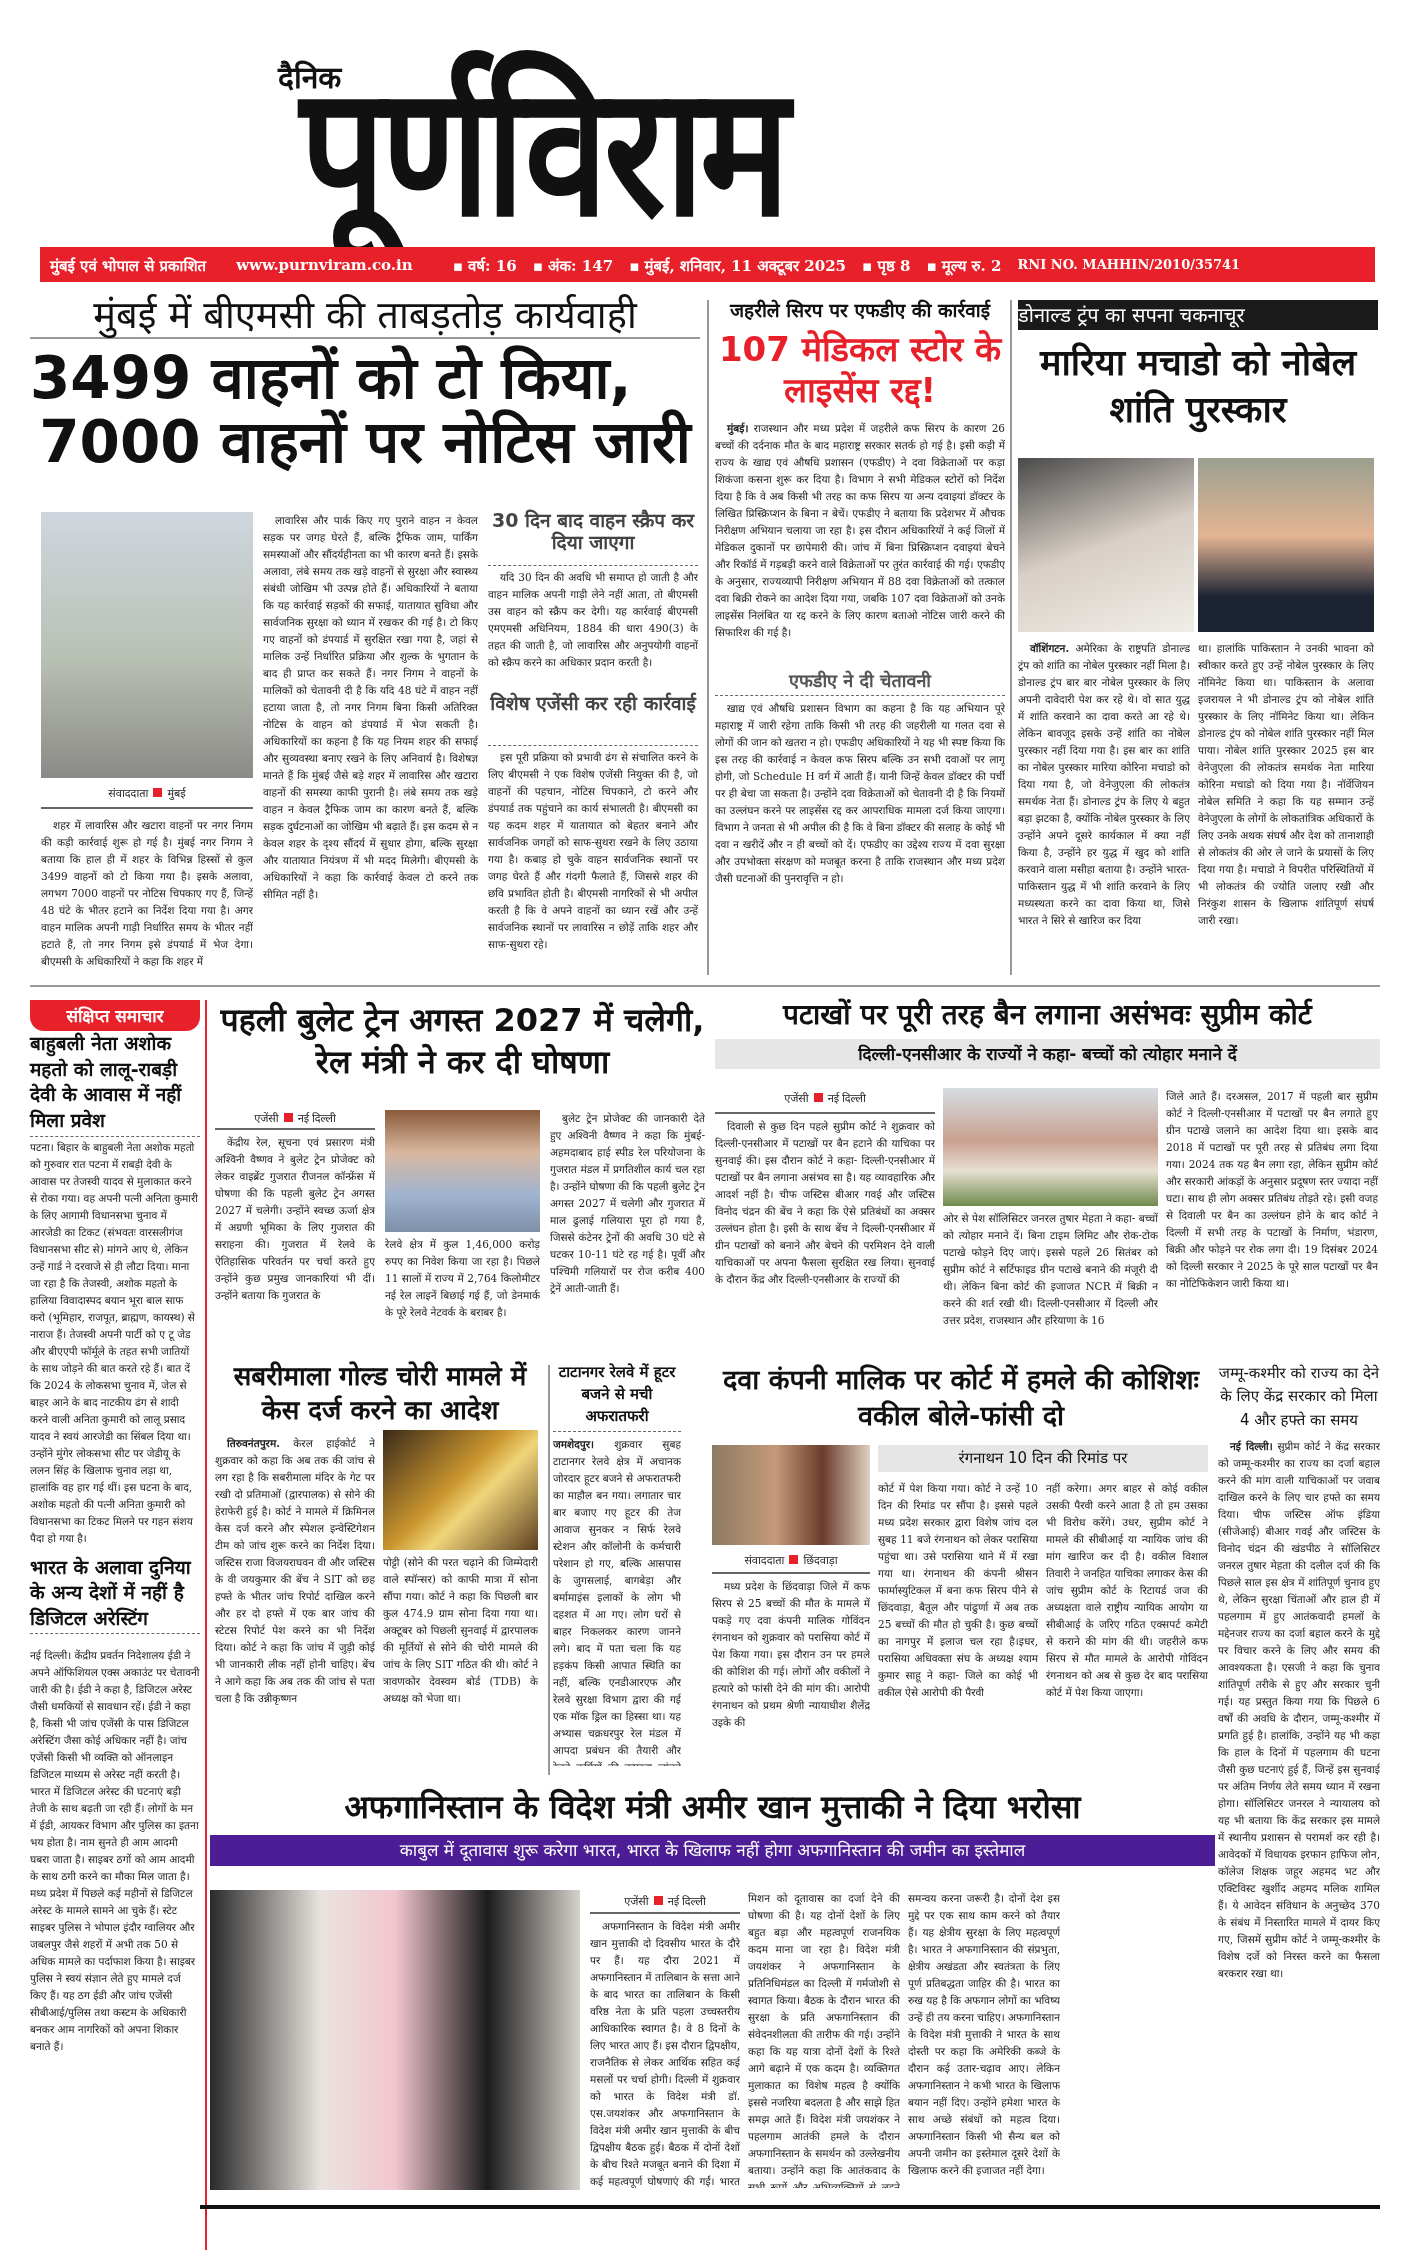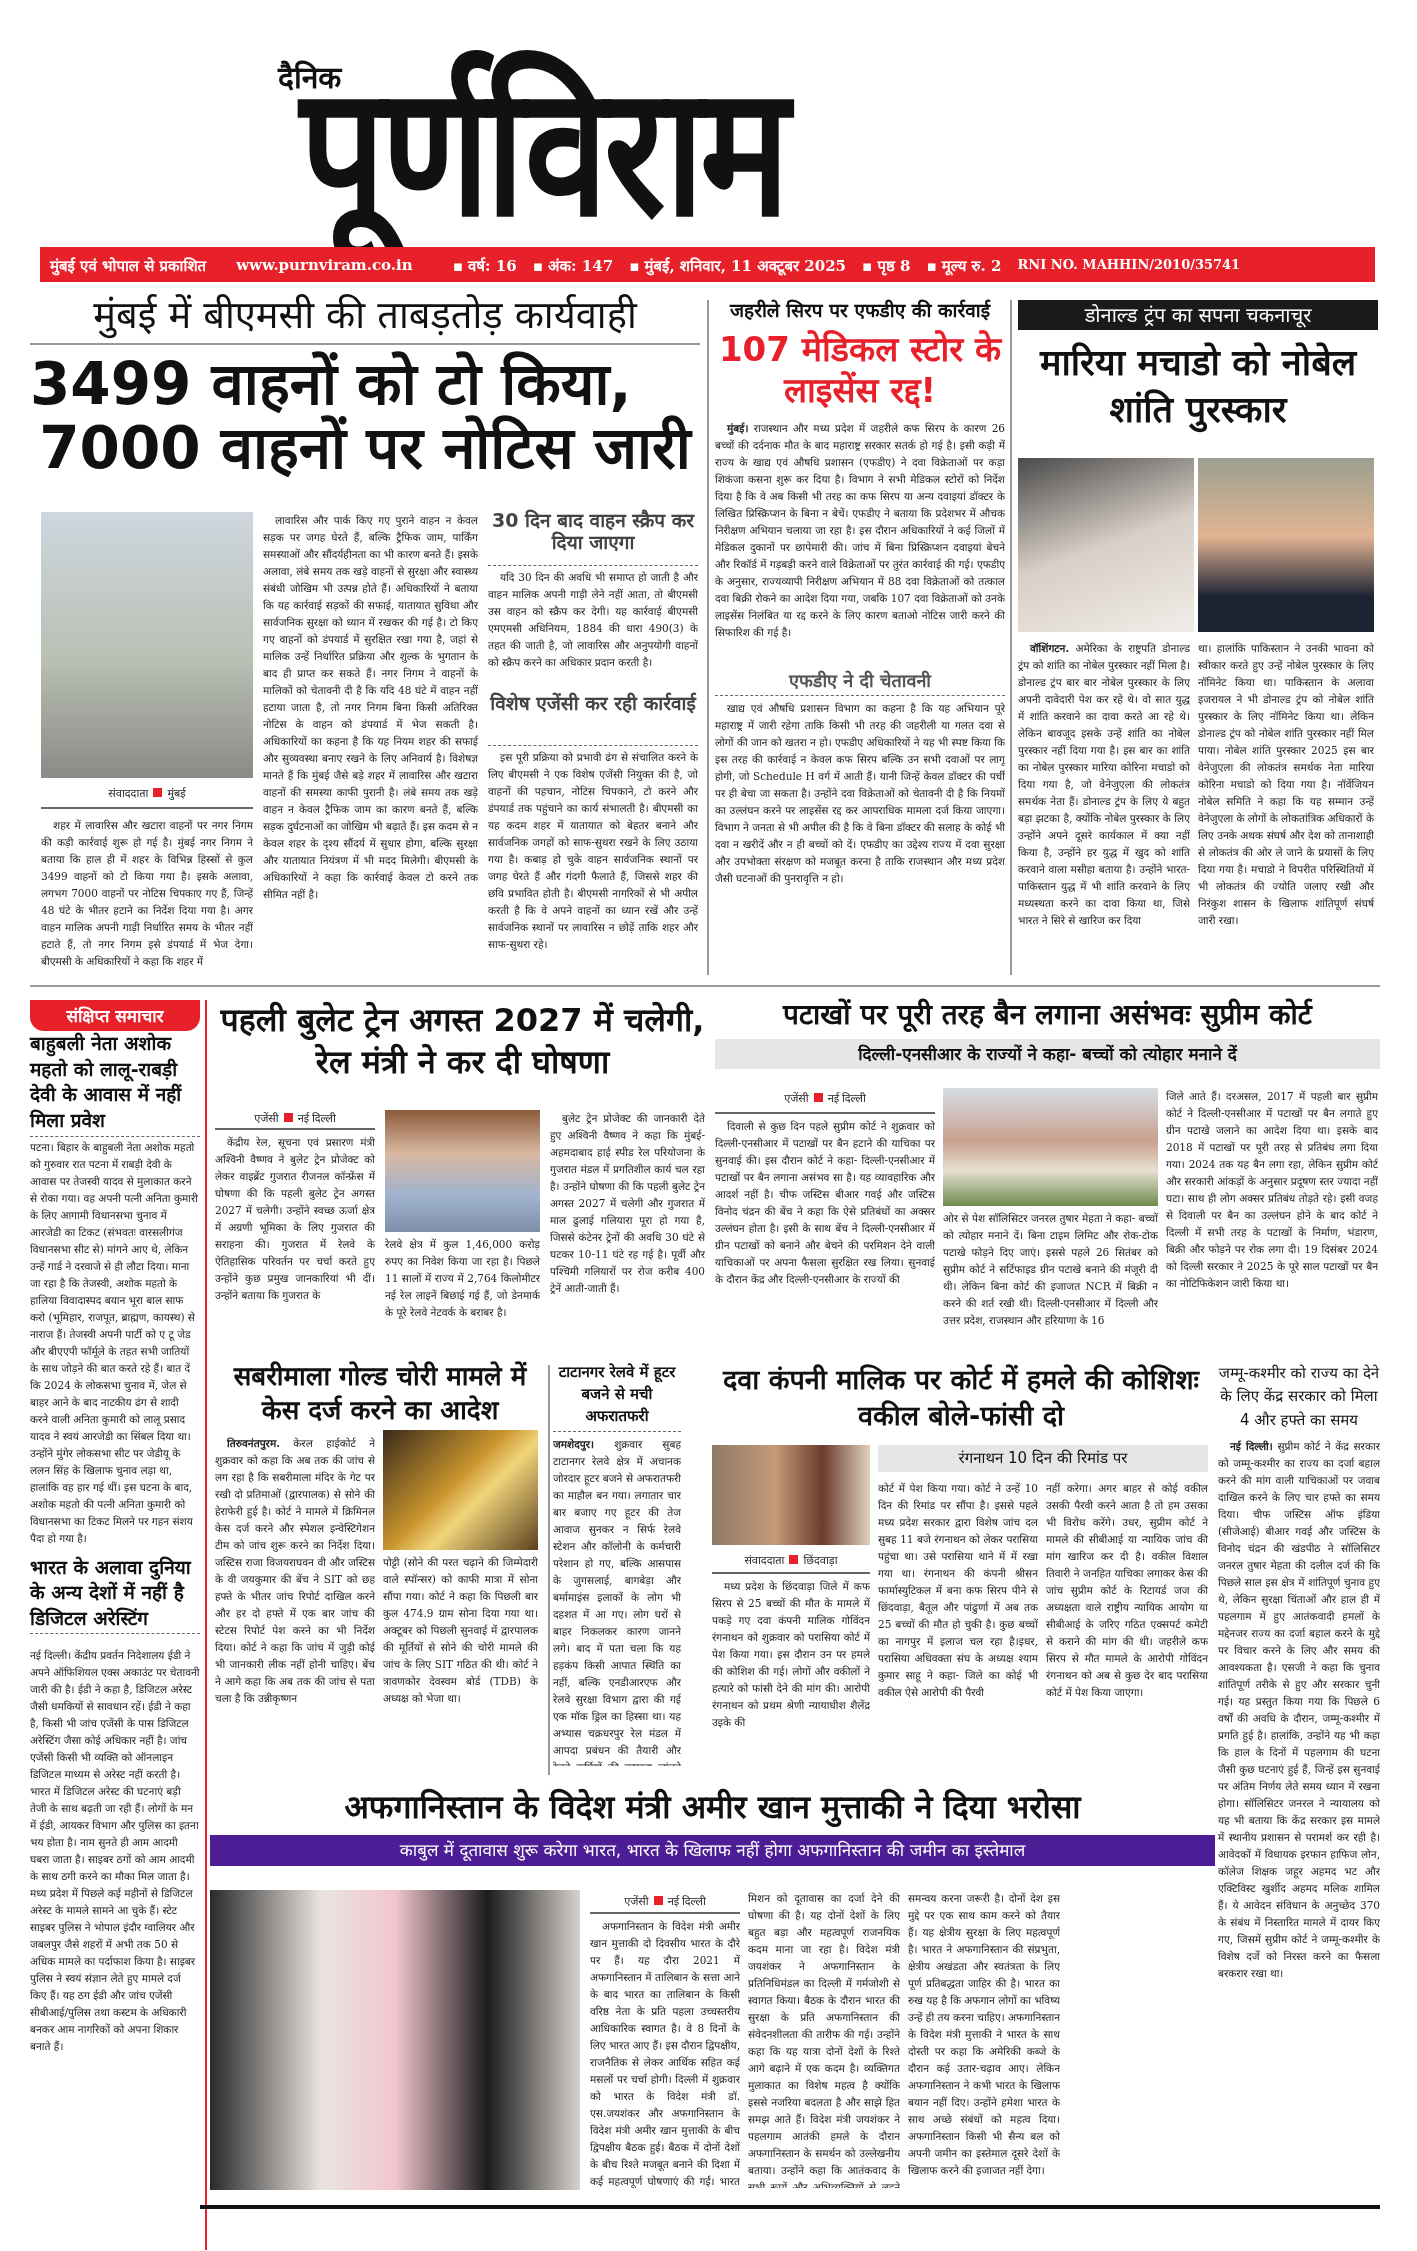--- a/index.html
+++ b/index.html
@@ -28,21 +28,21 @@
   <span style="margin-left:14px">www.purnviram.co.in</span>
   <span style="margin-left:24px">▪ वर्ष: 16</span>
   <span>▪ अंक: 147</span>
   <span>▪ मुंबई, शनिवार, 11 अक्टूबर 2025</span>
   <span>▪ पृष्ठ 8</span>
   <span>▪ मूल्य रु. 2</span>
   <span style="font-size:13px">RNI NO. MAHHIN/2010/35741</span>
 </div>
 
 <div class="abs" style="left:30px;top:295px;width:670px;height:680px">
-  <div class="hl" style="font-size:38px;font-weight:normal;text-align:center;padding-bottom:6px;border-bottom:2px solid #999">मुंबई में बीएमसी की ताबड़तोड़ कार्यवाही</div>
+  <div class="hl" style="font-size:38px;font-weight:normal;text-align:center;border-bottom:2px solid #999">मुंबई में बीएमसी की ताबड़तोड़ कार्यवाही</div>
   <div class="hl" style="font-size:58px;margin-top:8px;text-align:left">3499 वाहनों को टो किया,</div>
   <div class="hl" style="font-size:58px;text-align:center">7000 वाहनों पर नोटिस जारी</div>
   <div class="abs img" style="left:11px;top:217px;width:212px;height:266px;background:linear-gradient(180deg,#cfd6de 0%,#b9c0b4 55%,#8a8a86 100%)"></div>
   <div class="abs byline" style="left:11px;top:490px;width:212px"><span>संवाददाता</span><span class="sq"></span><span>मुंबई</span></div>
   <div class="abs" style="left:11px;top:512px;width:212px;border-top:2px solid #666"></div>
   <div class="abs body-text" style="left:11px;top:522px;width:212px;height:160px;overflow:hidden">
       <p>शहर में लावारिस और खटारा वाहनों पर नगर निगम की कड़ी कार्रवाई शुरू हो गई है। मुंबई नगर निगम ने बताया कि हाल ही में शहर के विभिन्न हिस्सों से कुल 3499 वाहनों को टो किया गया है। इसके अलावा, लगभग 7000 वाहनों पर नोटिस चिपकाए गए हैं, जिन्हें 48 घंटे के भीतर हटाने का निर्देश दिया गया है। अगर वाहन मालिक अपनी गाड़ी निर्धारित समय के भीतर नहीं हटाते हैं, तो नगर निगम इसे डंपयार्ड में भेज देगा। बीएमसी के अधिकारियों ने कहा कि शहर में</p>
     </div>
   <div class="abs body-text" style="left:233px;top:217px;width:215px;height:460px;overflow:hidden">
       <p>लावारिस और पार्क किए गए पुराने वाहन न केवल सड़क पर जगह घेरते हैं, बल्कि ट्रैफिक जाम, पार्किंग समस्याओं और सौंदर्यहीनता का भी कारण बनते हैं। इसके अलावा, लंबे समय तक खड़े वाहनों से सुरक्षा और स्वास्थ्य संबंधी जोखिम भी उत्पन्न होते हैं। अधिकारियों ने बताया कि यह कार्रवाई सड़कों की सफाई, यातायात सुविधा और सार्वजनिक सुरक्षा को ध्यान में रखकर की गई है। टो किए गए वाहनों को डंपयार्ड में सुरक्षित रखा गया है, जहां से मालिक उन्हें निर्धारित प्रक्रिया और शुल्क के भुगतान के बाद ही प्राप्त कर सकते हैं। नगर निगम ने वाहनों के मालिकों को चेतावनी दी है कि यदि 48 घंटे में वाहन नहीं हटाया जाता है, तो नगर निगम बिना किसी अतिरिक्त नोटिस के वाहन को डंपयार्ड में भेज सकती है। अधिकारियों का कहना है कि यह नियम शहर की सफाई और सुव्यवस्था बनाए रखने के लिए अनिवार्य है। विशेषज्ञ मानते हैं कि मुंबई जैसे बड़े शहर में लावारिस और खटारा वाहनों की समस्या काफी पुरानी है। लंबे समय तक खड़े वाहन न केवल ट्रैफिक जाम का कारण बनते हैं, बल्कि सड़क दुर्घटनाओं का जोखिम भी बढ़ाते हैं। इस कदम से न केवल शहर के दृश्य सौंदर्य में सुधार होगा, बल्कि सुरक्षा और यातायात नियंत्रण में भी मदद मिलेगी। बीएमसी के अधिकारियों ने कहा कि कार्रवाई केवल टो करने तक सीमित नहीं है।</p>
@@ -70,21 +70,21 @@
   <div class="hl" style="font-size:18px;color:#555;text-align:center;margin-top:6px">एफडीए ने दी चेतावनी</div>
   <div class="dash" style="margin-top:4px"></div>
   <div class="body-text" style="margin-top:4px;height:230px;overflow:hidden">
       <p>खाद्य एवं औषधि प्रशासन विभाग का कहना है कि यह अभियान पूरे महाराष्ट्र में जारी रहेगा ताकि किसी भी तरह की जहरीली या गलत दवा से लोगों की जान को खतरा न हो। एफडीए अधिकारियों ने यह भी स्पष्ट किया कि इस तरह की कार्रवाई न केवल कफ सिरप बल्कि उन सभी दवाओं पर लागू होगी, जो Schedule H वर्ग में आती हैं। यानी जिन्हें केवल डॉक्टर की पर्ची पर ही बेचा जा सकता है। उन्होंने दवा विक्रेताओं को चेतावनी दी है कि नियमों का उल्लंघन करने पर लाइसेंस रद्द कर आपराधिक मामला दर्ज किया जाएगा। विभाग ने जनता से भी अपील की है कि वे बिना डॉक्टर की सलाह के कोई भी दवा न खरीदें और न ही बच्चों को दें। एफडीए का उद्देश्य राज्य में दवा सुरक्षा और उपभोक्ता संरक्षण को मजबूत करना है ताकि राजस्थान और मध्य प्रदेश जैसी घटनाओं की पुनरावृत्ति न हो।</p>
     </div>
 </div>
 
 <div class="abs vrule" style="left:1010px;top:300px;height:675px"></div>
 
 <div class="abs" style="left:1018px;top:300px;width:360px;height:675px">
-  <div class="hl" style="background:#1a1a1a;color:#fff;font-size:20px;font-weight:normal;text-align:center;padding:4px 0">डोनाल्ड ट्रंप का सपना चकनाचूर</div>
+  <div class="hl" style="background:#1a1a1a;color:#fff;font-size:20px;font-weight:normal;text-align:left;padding:4px 0">डोनाल्ड ट्रंप का सपना चकनाचूर</div>
   <div class="hl" style="font-size:36px;text-align:center;margin-top:10px;line-height:1.3">मारिया मचाडो को नोबेल शांति पुरस्कार</div>
   <div class="abs img" style="left:0;top:158px;width:176px;height:174px;background:linear-gradient(160deg,#4a4a4a 0%,#d8cfc6 50%,#f0ede8 100%)"></div>
   <div class="abs img" style="left:180px;top:158px;width:176px;height:174px;background:linear-gradient(180deg,#9aa08f 0%,#e3b493 45%,#1c2333 80%)"></div>
   <div class="abs body-text" style="left:0;top:340px;width:172px;height:335px;overflow:hidden">
       <p><b>वॉशिंगटन.</b> <span>अमेरिका के राष्ट्रपति डोनाल्ड ट्रंप को शांति का नोबेल पुरस्कार नहीं मिला है। डोनाल्ड ट्रंप बार बार नोबेल पुरस्कार के लिए अपनी दावेदारी पेश कर रहे थे। वो सात युद्ध में शांति करवाने का दावा करते आ रहे थे। लेकिन बावजूद इसके उन्हें शांति का नोबेल पुरस्कार नहीं दिया गया है। इस बार का शांति का नोबेल पुरस्कार मारिया कोरिना मचाडो को दिया गया है, जो वेनेजुएला की लोकतंत्र समर्थक नेता हैं। डोनाल्ड ट्रंप के लिए ये बहुत बड़ा झटका है, क्योंकि नोबेल पुरस्कार के लिए उन्होंने अपने दूसरे कार्यकाल में क्या नहीं किया है, उन्होंने हर युद्ध में खुद को शांति करवाने वाला मसीहा बताया है। उन्होंने भारत-पाकिस्तान युद्ध में भी शांति करवाने के लिए मध्यस्थता करने का दावा किया था, जिसे भारत ने सिरे से खारिज कर दिया</span></p>
     </div>
   <div class="abs body-text" style="left:180px;top:340px;width:176px;height:335px;overflow:hidden">
       <p style="text-indent:0">था। हालांकि पाकिस्तान ने उनकी भावना को स्वीकार करते हुए उन्हें नोबेल पुरस्कार के लिए नॉमिनेट किया था। पाकिस्तान के अलावा इजरायल ने भी डोनाल्ड ट्रंप को नोबेल शांति पुरस्कार के लिए नॉमिनेट किया था। लेकिन डोनाल्ड ट्रंप को नोबेल शांति पुरस्कार नहीं मिल पाया। नोबेल शांति पुरस्कार 2025 इस बार वेनेजुएला की लोकतंत्र समर्थक नेता मारिया कोरिना मचाडो को दिया गया है। नॉर्वेजियन नोबेल समिति ने कहा कि यह सम्मान उन्हें वेनेजुएला के लोगों के लोकतांत्रिक अधिकारों के लिए उनके अथक संघर्ष और देश को तानाशाही से लोकतंत्र की ओर ले जाने के प्रयासों के लिए दिया गया है। मचाडो ने विपरीत परिस्थितियों में भी लोकतंत्र की ज्योति जलाए रखी और निरंकुश शासन के खिलाफ शांतिपूर्ण संघर्ष जारी रखा।</p>
     </div>
 </div>

